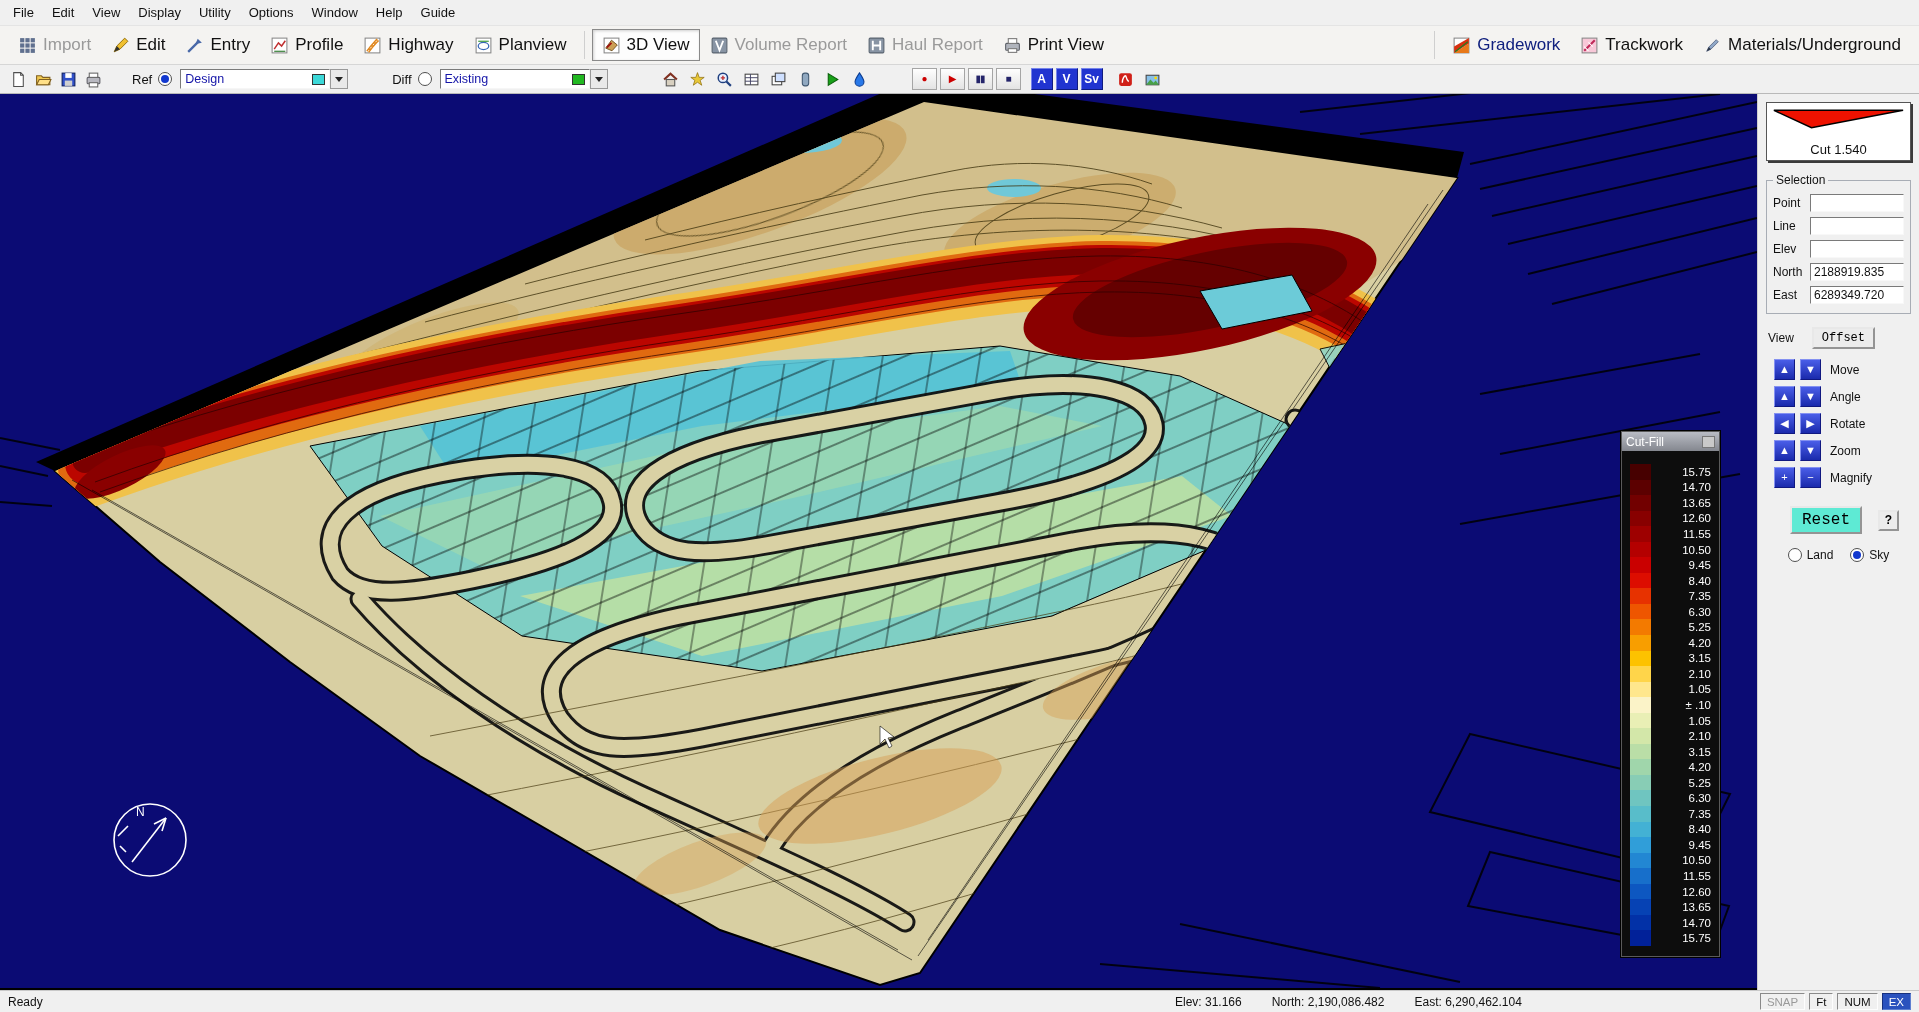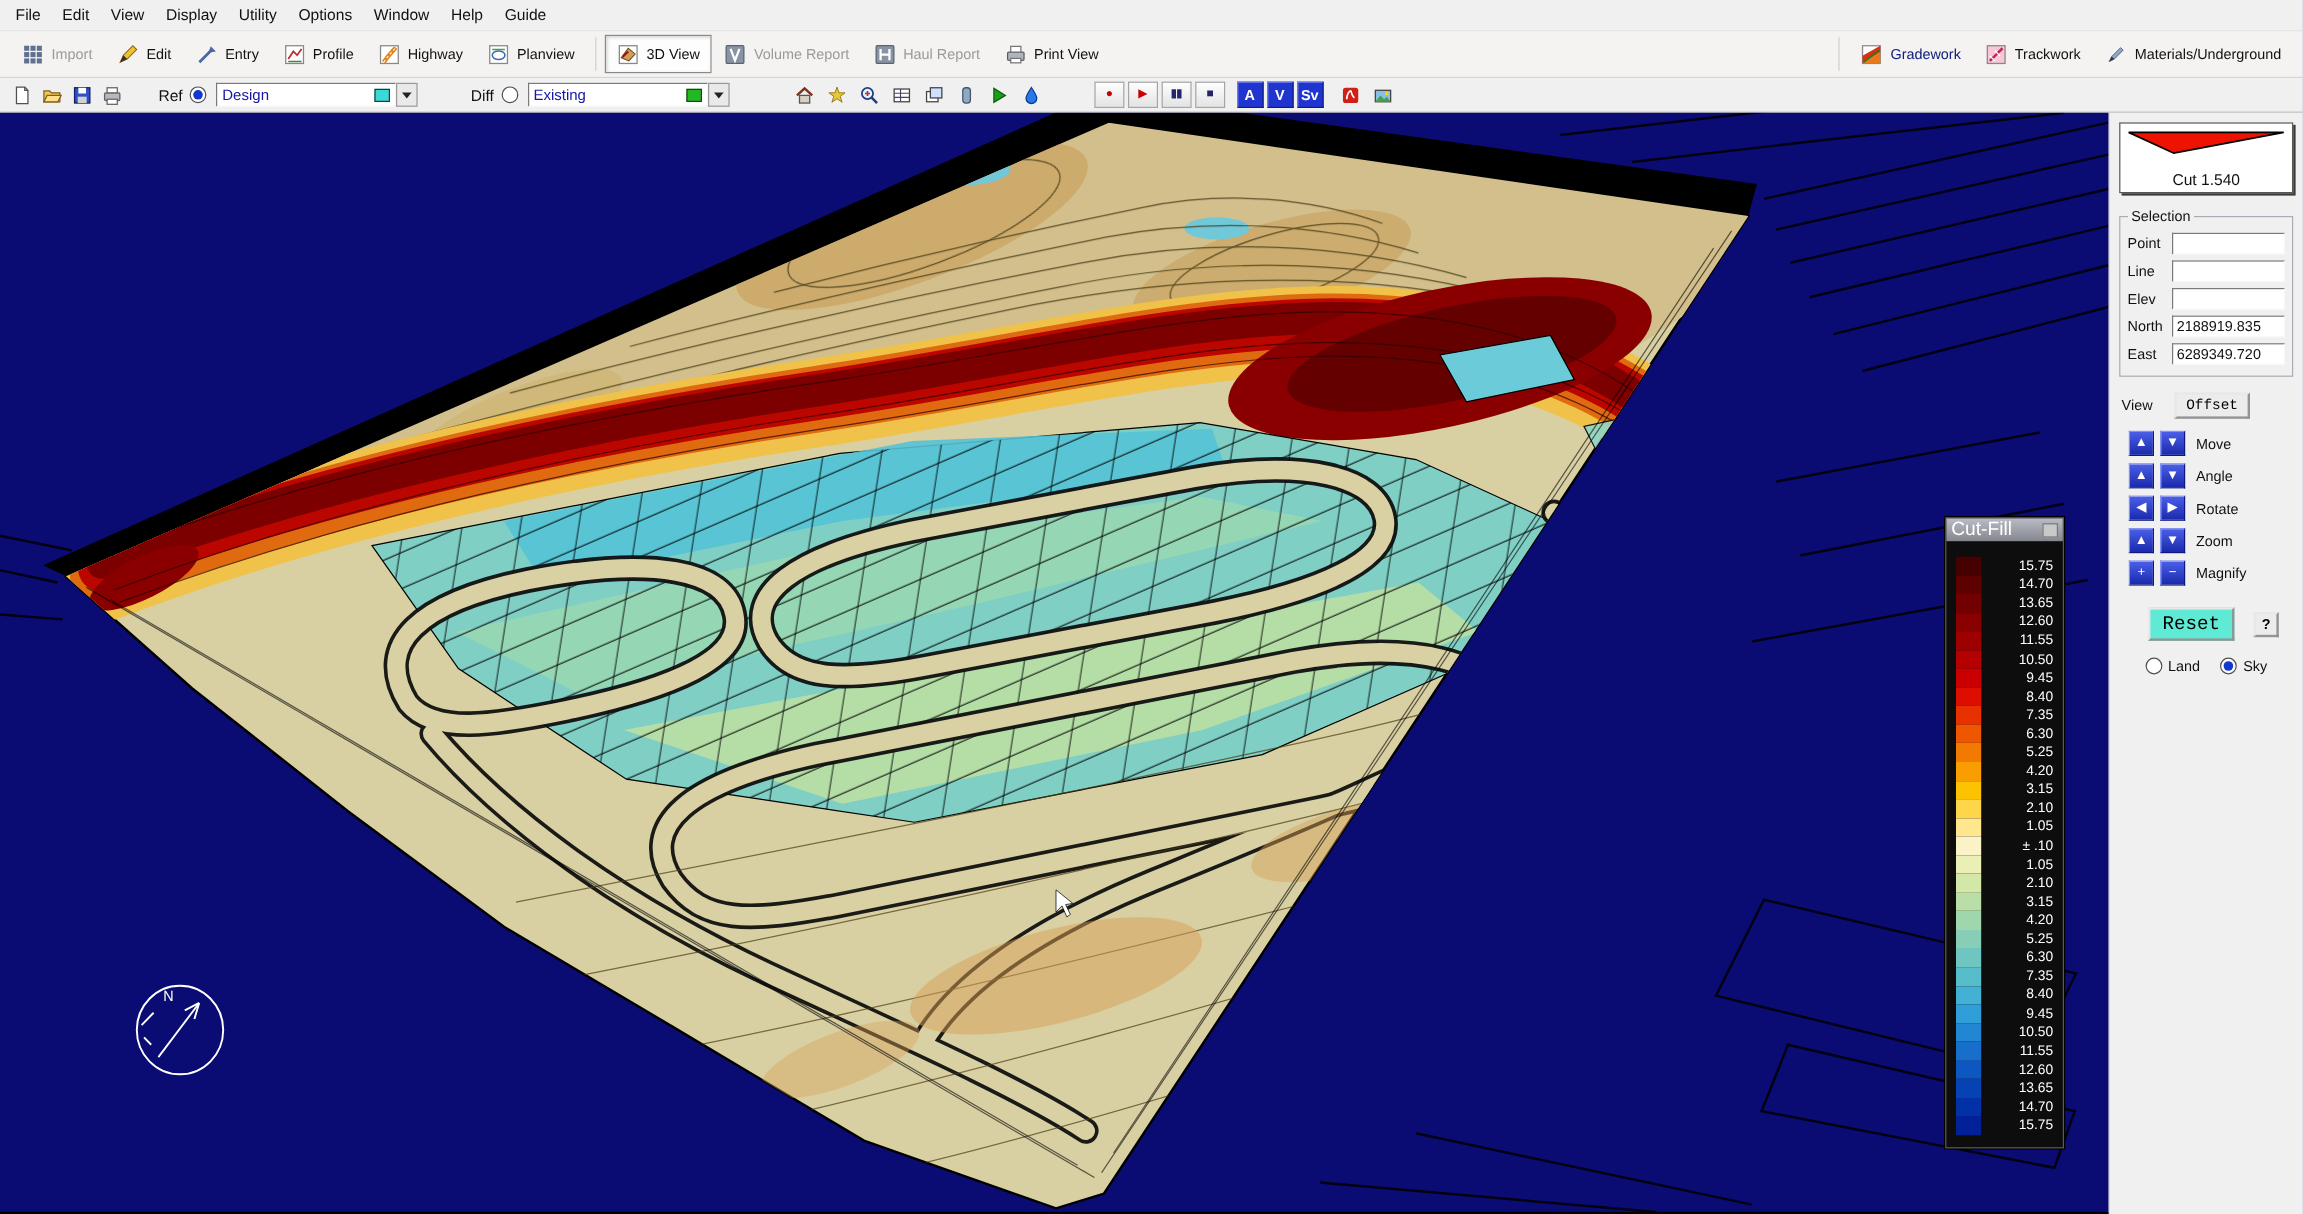--- a/index.html
+++ b/index.html
@@ -6,21 +6,21 @@
   html,body{width:1919px;height:1012px;overflow:hidden}
   body{font-family:"Liberation Sans",sans-serif;font-size:13px;background:#f0f0f0;color:#111}
   .app{display:flex;flex-direction:column;width:1919px;height:1012px}
 
   
   .menubar{height:25px;background:#f0f0f0;display:flex;align-items:center;padding-left:4px}
   .menu-item{padding:4px 9px;font-size:13px;cursor:default}
 
   
   .toolbar1{height:40px;background:#f4f3f1;border-top:1px solid #e4e4e4;border-bottom:1px solid #d6d6d6;display:flex;align-items:center;padding:0 8px}
-  .tb-btn{display:flex;align-items:center;gap:6px;padding:4px 9px;height:32px;border:1px solid transparent;font-size:12px;white-space:nowrap}
+  .tb-btn{display:flex;align-items:center;gap:6px;padding:4px 9px;height:32px;border:1px solid transparent;font-size:17px;white-space:nowrap}
   .tb-btn.active{background:#fdfdfd;border:1px solid #8a8a8a;box-shadow:inset 1px 1px 3px #cfcfcf}
   .tb-btn.disabled .lbl{color:#9a9a9a}
   .tbi{width:19px;height:19px;flex:none}
   .sep{width:1px;height:28px;background:#cfcfcf;margin:0 7px;flex:none}
   .spacer{flex:1}
 
   
   .toolbar2{height:29px;background:#f0f0f0;border-bottom:1px solid #b9b9b9;display:flex;align-items:center;padding:0 6px}
   .t2-btn{width:25px;height:25px;display:flex;align-items:center;justify-content:center;border:1px solid transparent}
   .t2-btn svg{width:17px;height:17px}
@@ -39,21 +39,21 @@
   .letter-btn{width:22px;height:22px;background:#2034d0;color:#fff;font-weight:bold;font-size:12px;display:flex;align-items:center;justify-content:center;border:1px solid #101c80;border-top-color:#7583ea;border-left-color:#7583ea}
   .trail-group{display:flex;margin-left:10px;gap:2px}
 
   
   .main{flex:1;display:flex;min-height:0}
   .viewport{position:relative;flex:1;background:#0b0b74;overflow:hidden;border-bottom:2px solid #000}
   .viewport > svg{display:block;width:100%;height:100%}
 
   
   .legend{position:absolute;top:337px;right:37px;width:99px;height:526px;background:#0d0d0d;border:1px solid #5a5a5a;display:flex;flex-direction:column;box-shadow:0 0 0 1px #000}
-  .legend-title{height:19px;background:linear-gradient(#b9bcc4,#84878f);color:#fff;font-size:16px;display:flex;align-items:center;justify-content:space-between;padding:0 4px;flex:none}
+  .legend-title{height:19px;background:linear-gradient(#b9bcc4,#84878f);color:#fff;font-size:12px;display:flex;align-items:center;justify-content:space-between;padding:0 4px;flex:none}
   .legend-btn{width:13px;height:12px;background:#c9c9c9;border:1px solid #777}
   .legend-body{flex:1;display:flex;flex-direction:column;padding:13px 8px 10px}
   .lg-row{flex:1;display:flex;align-items:stretch;gap:7px}
   .lg-swatch{width:21px}
   .lg-label{margin-left:auto;color:#fff;font-size:11.5px;align-self:center}
 
   
   .rightpanel{width:162px;background:#f0f0f0;border-left:1px solid #cfcfcf;padding:8px 8px;display:flex;flex-direction:column;font-size:12px}
   .gauge{background:#fff;border:1px solid #555;box-shadow:2px 2px 0 #3a3a3a;padding:4px 4px 3px;text-align:center;flex:none}
   .gauge svg{width:100%;height:24px;display:block}
@@ -761,14 +761,28 @@
 
       <div class="landsky">
         <span class="radio"></span>
         <span class="ls-label">Land</span>
         <span class="radio checked"></span>
         <span class="ls-label">Sky</span>
       </div>
     </div>
   </div>
 
+  <div class="statusbar">
+    <span>Ready</span>
+    <div class="coords">
+      <span>Elev: 31.166</span>
+      <span>North: 2,190,086.482</span>
+      <span>East: 6,290,462.104</span>
+    </div>
+    <div class="panes">
+      <span class="pane disabled">SNAP</span>
+      <span class="pane">Ft</span>
+      <span class="pane">NUM</span>
+      <span class="pane ex">EX</span>
+    </div>
+  </div>
 
 </div>
 
 </body></html>

